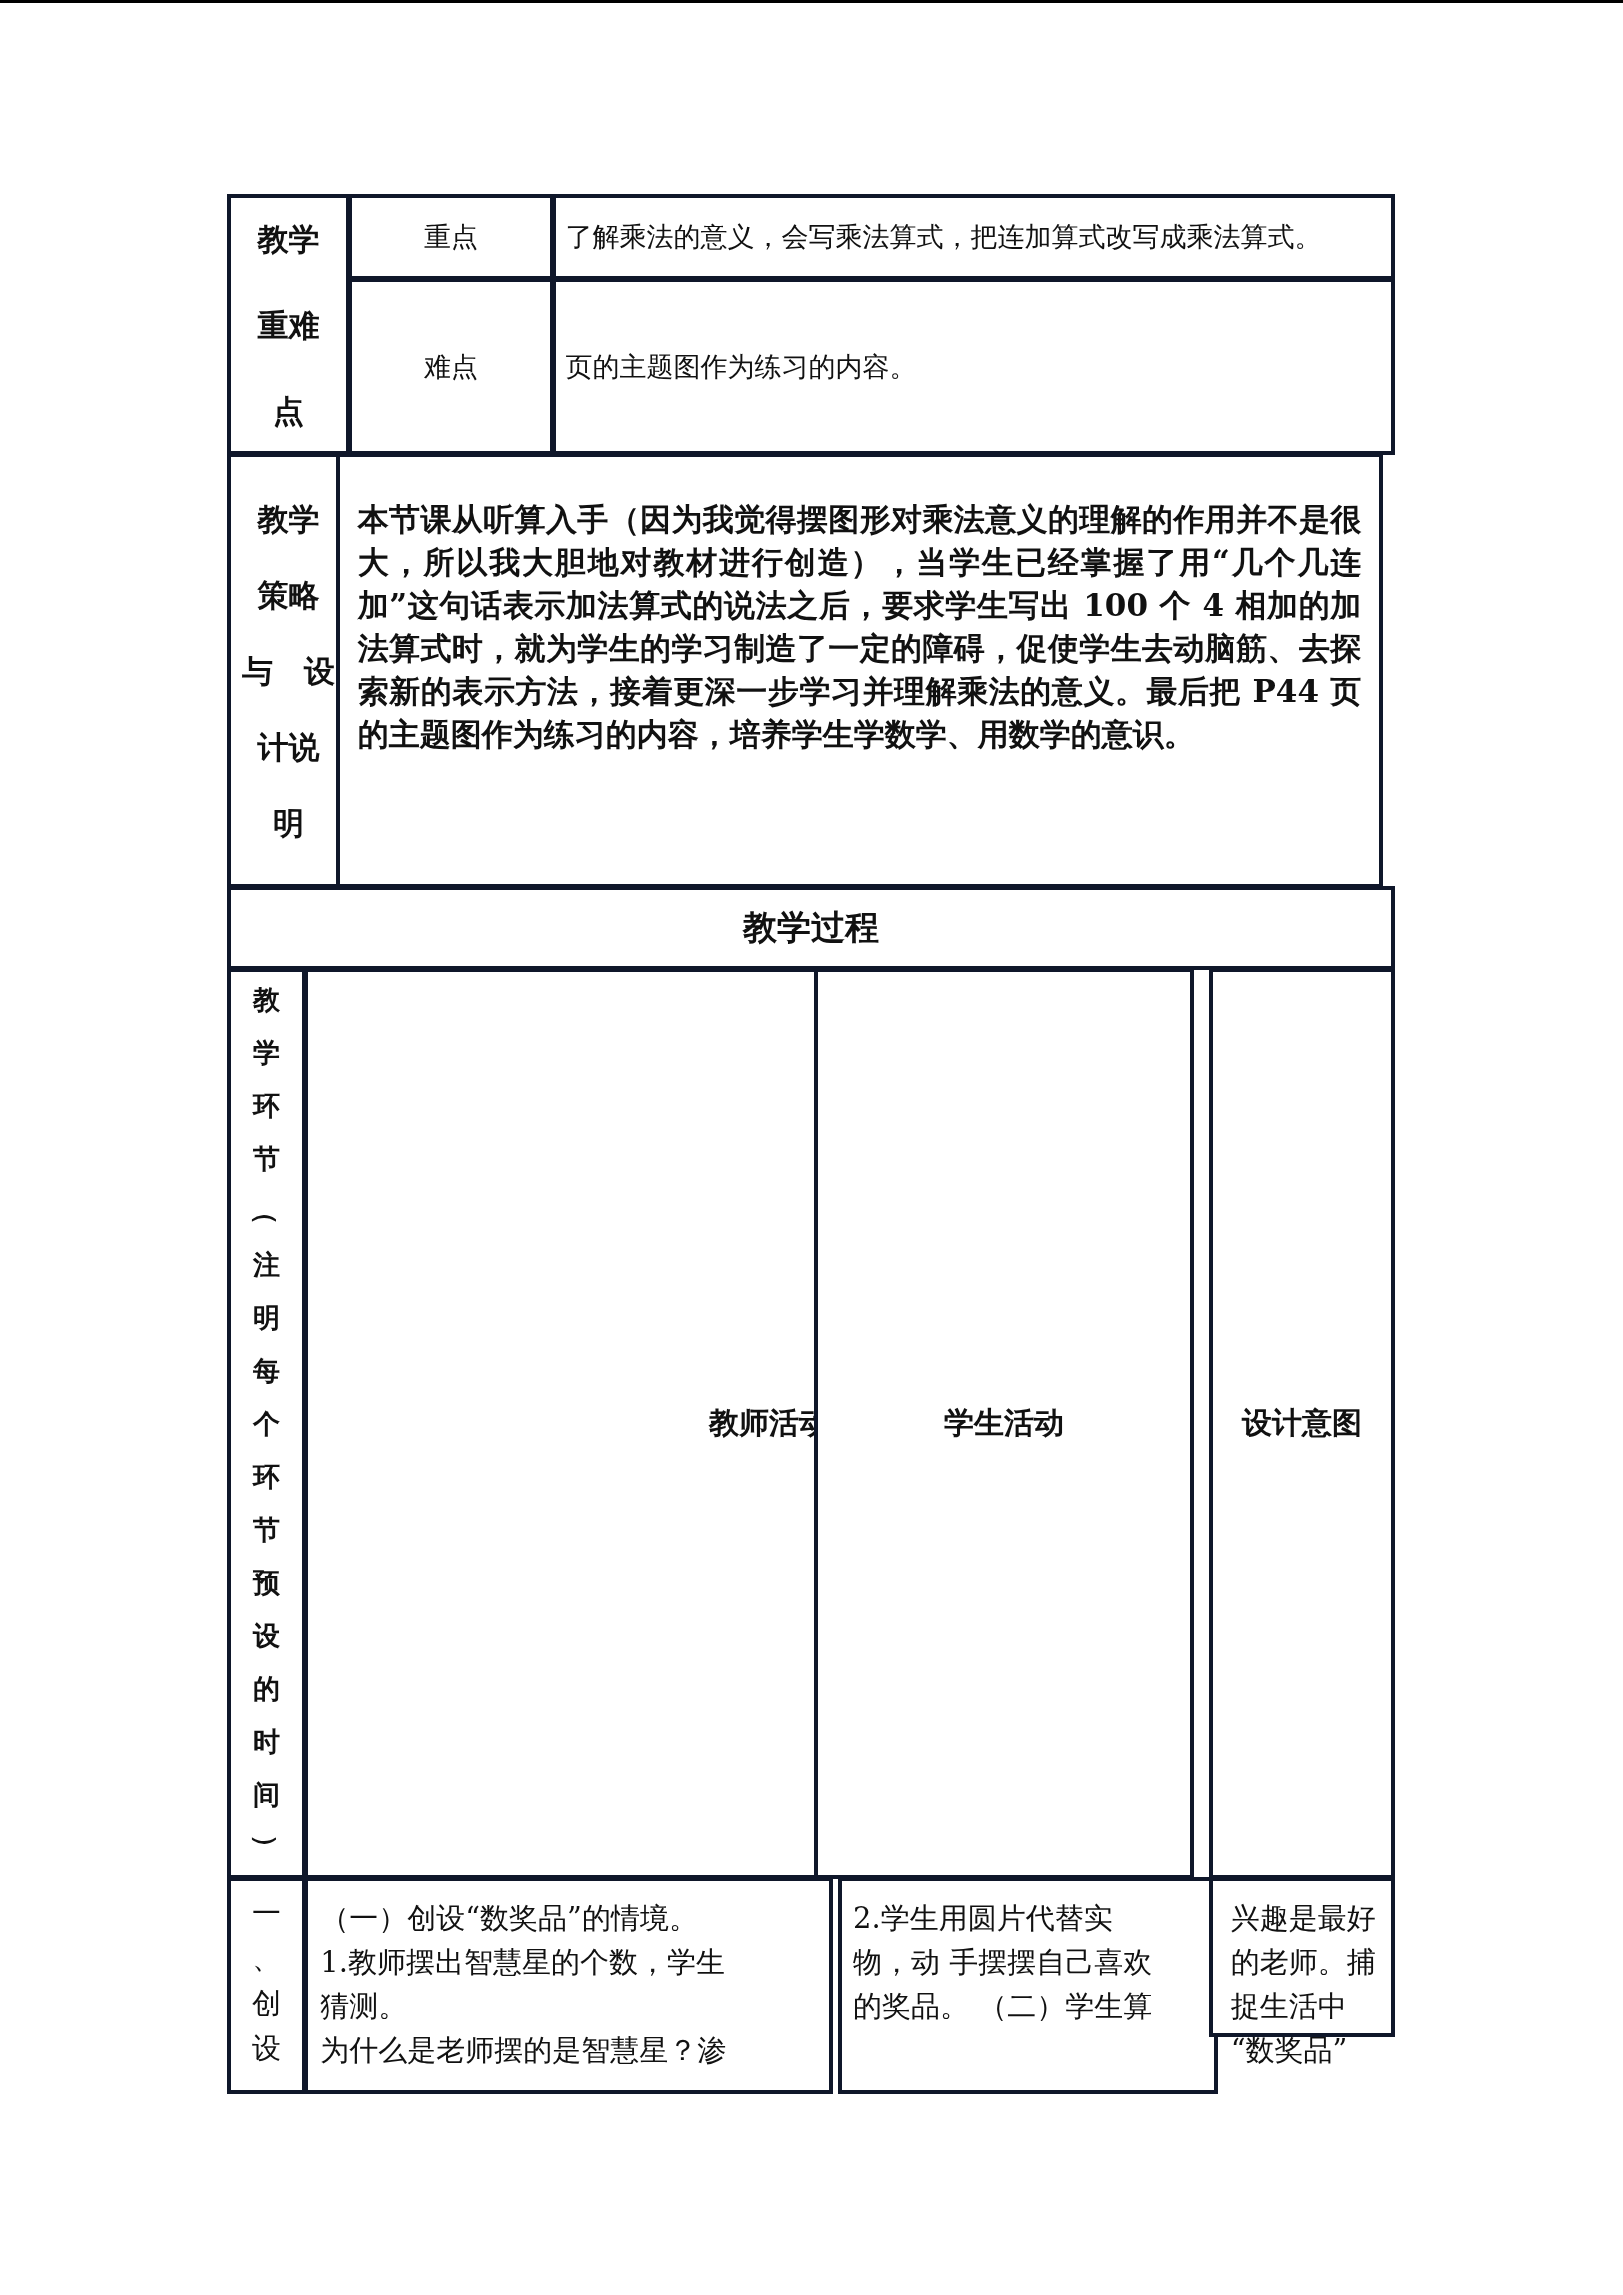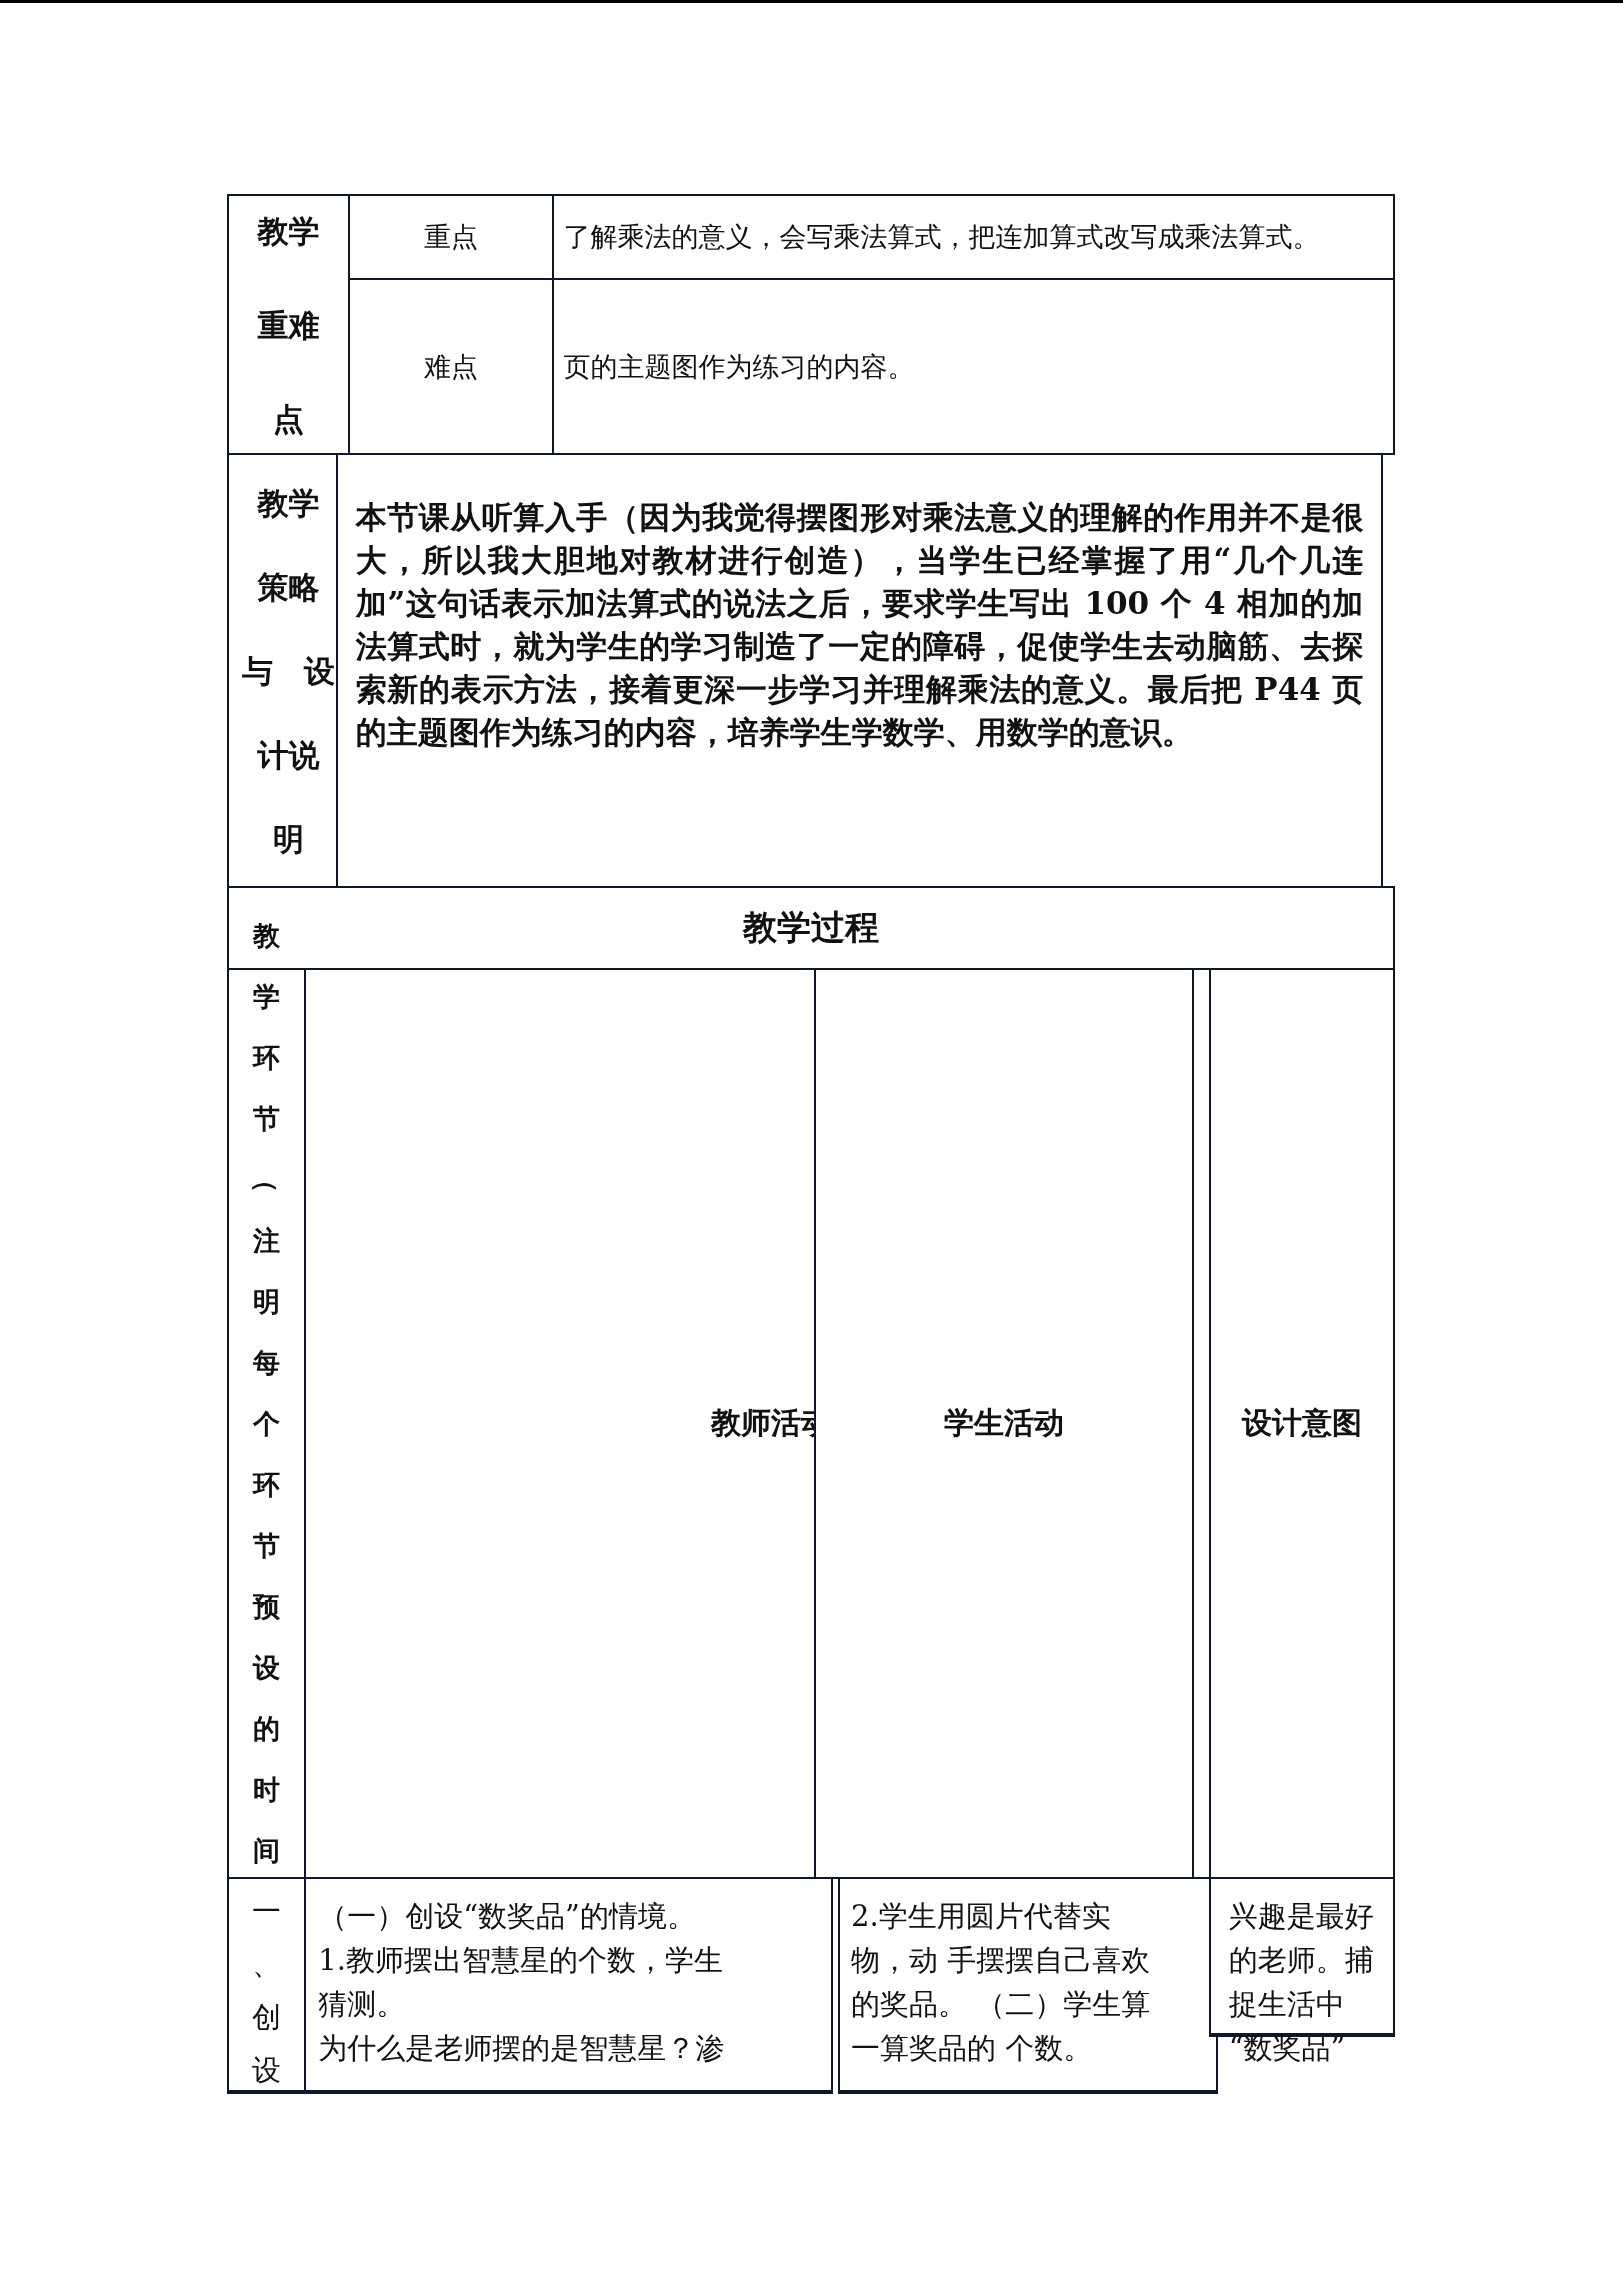--- a/index.html
+++ b/index.html
@@ -6,21 +6,21 @@
   body{
     position:relative;
     width:1623px;height:2295px;
     font-family:"DejaVu Serif","Liberation Serif",serif;
     color:#111111;
     overflow:hidden;
   }
   .topbar{position:absolute;left:0;top:0;width:1623px;height:3.4px;background:#000;}
   .cell{
     position:absolute;box-sizing:border-box;
-    border:2px solid #0f172a;background:#ffffff;gap:8px;
+    border:4px solid #0f172a;background:#ffffff;
   }
   .vstack{display:flex;flex-direction:column;align-items:center;justify-content:center;}
   .flexcc{display:flex;align-items:center;justify-content:center;text-align:center;}
   .flexl{display:flex;align-items:center;}
   .tline{white-space:pre;}
   .rot{transform:rotate(90deg);}
   
   .a1 .tline{font-weight:bold;font-size:31px;line-height:86px;}
   
   .a2 .tline{font-weight:bold;font-size:31px;line-height:76px;}
@@ -132,21 +132,20 @@
     <div class="tline">（一）创设“数奖品”的情境。</div>
     <div class="tline">1.教师摆出智慧星的个数，学生</div>
     <div class="tline">猜测。</div>
     <div class="tline">为什么是老师摆的是智慧星？渗</div>
   </div>
 
 <div class="cell gtxt g3pad thickbottom" style="left:831px;top:1877px;width:380px;height:217px;margin-left:7px;">
     <div class="tline">2.学生用圆片代替实</div>
     <div class="tline">物，动 手摆摆自己喜欢</div>
     <div class="tline">的奖品。 （二）学生算</div>
-    <div class="tline">一算奖品的 个数。</div>
   </div>
 
 <div class="cell gtxt g4pad thickbottom" style="left:1209px;top:1877px;width:186px;height:160px;">
     <div class="tline">兴趣是最好</div>
     <div class="tline">的老师。捕</div>
     <div class="tline">捉生活中</div>
     <div class="tline">“数奖品”</div>
   </div>
 
 

